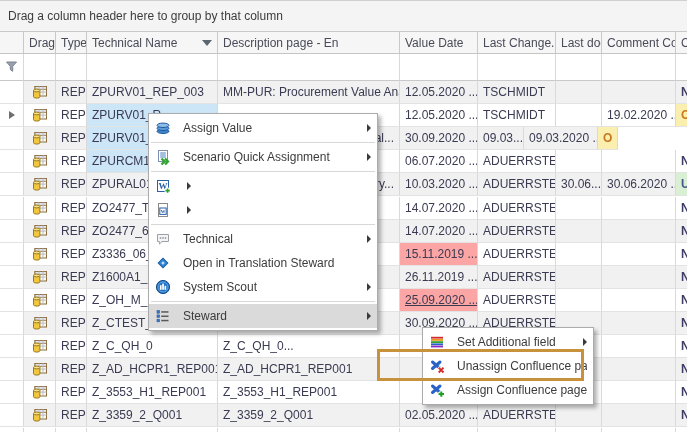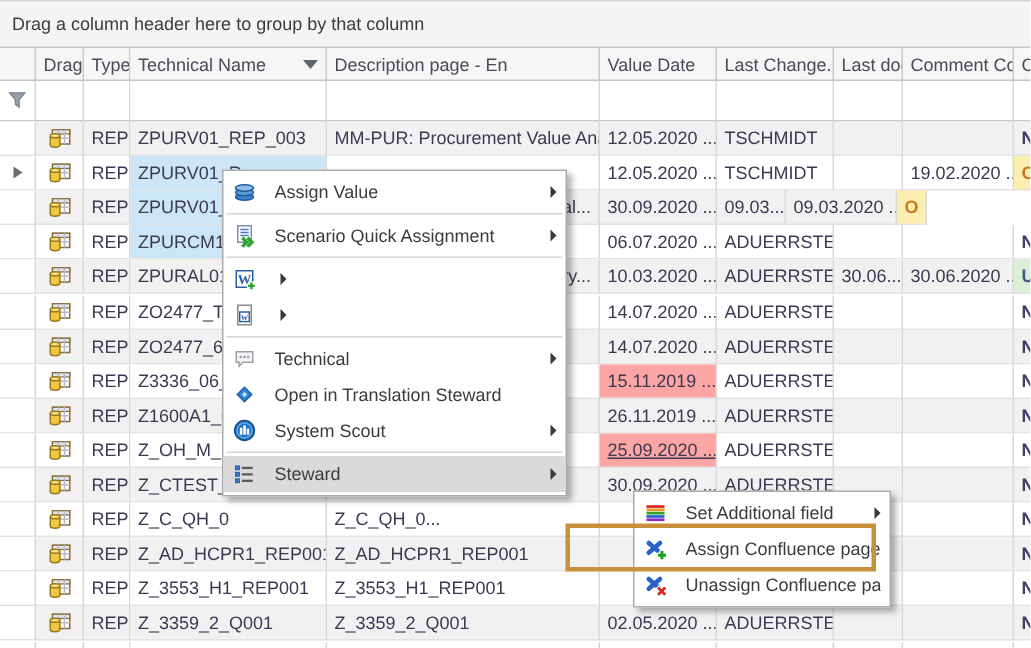--- a/index.html
+++ b/index.html
@@ -817,34 +817,34 @@
         <span class="ml">Set Additional field</span>
         <span class="arr"></span>
       </div>
       <div class="mi">
         <span class="mic">
           <svg width="16" height="16" viewBox="0 0 16 16">
             <g stroke="#2b62c8" stroke-width="3" stroke-linecap="round">
               <path d="M3.5 4 L11 10.5"></path>
               <path d="M11 4 L3.5 10.5"></path>
             </g>
-            <path d="M12.3 8.8 v6.6 M9 12.1 h6.6" stroke="#fff" stroke-width="3.6"></path>
-            <path d="M12.3 9.4 v5.4 M9.6 12.1 h5.4" stroke="#1fa01f" stroke-width="2"></path>
-          </svg>
-        </span>
-        <span class="ml">Assign Confluence page</span>
+            <path d="M9.2 9.2 L15 15 M15 9.2 L9.2 15" stroke="#fff" stroke-width="3.4"></path>
+            <path d="M9.7 9.7 L14.5 14.5 M14.5 9.7 L9.7 14.5" stroke="#d42a2a" stroke-width="1.9"></path>
+          </svg>
+        </span>
+        <span class="ml">Unassign Confluence page</span>
       </div>
       <div class="mi">
         <span class="mic">
           <svg width="16" height="16" viewBox="0 0 16 16">
             <g stroke="#2b62c8" stroke-width="3" stroke-linecap="round">
               <path d="M3.5 4 L11 10.5"></path>
               <path d="M11 4 L3.5 10.5"></path>
             </g>
-            <path d="M9.2 9.2 L15 15 M15 9.2 L9.2 15" stroke="#fff" stroke-width="3.4"></path>
-            <path d="M9.7 9.7 L14.5 14.5 M14.5 9.7 L9.7 14.5" stroke="#d42a2a" stroke-width="1.9"></path>
-          </svg>
-        </span>
-        <span class="ml">Unassign Confluence page</span>
+            <path d="M12.3 8.8 v6.6 M9 12.1 h6.6" stroke="#fff" stroke-width="3.6"></path>
+            <path d="M12.3 9.4 v5.4 M9.6 12.1 h5.4" stroke="#1fa01f" stroke-width="2"></path>
+          </svg>
+        </span>
+        <span class="ml">Assign Confluence page</span>
       </div>
     </div>
   <div id="annotBox" style="border-color: rgb(200, 145, 59);"></div>
 </div>
 
 </body></html>

